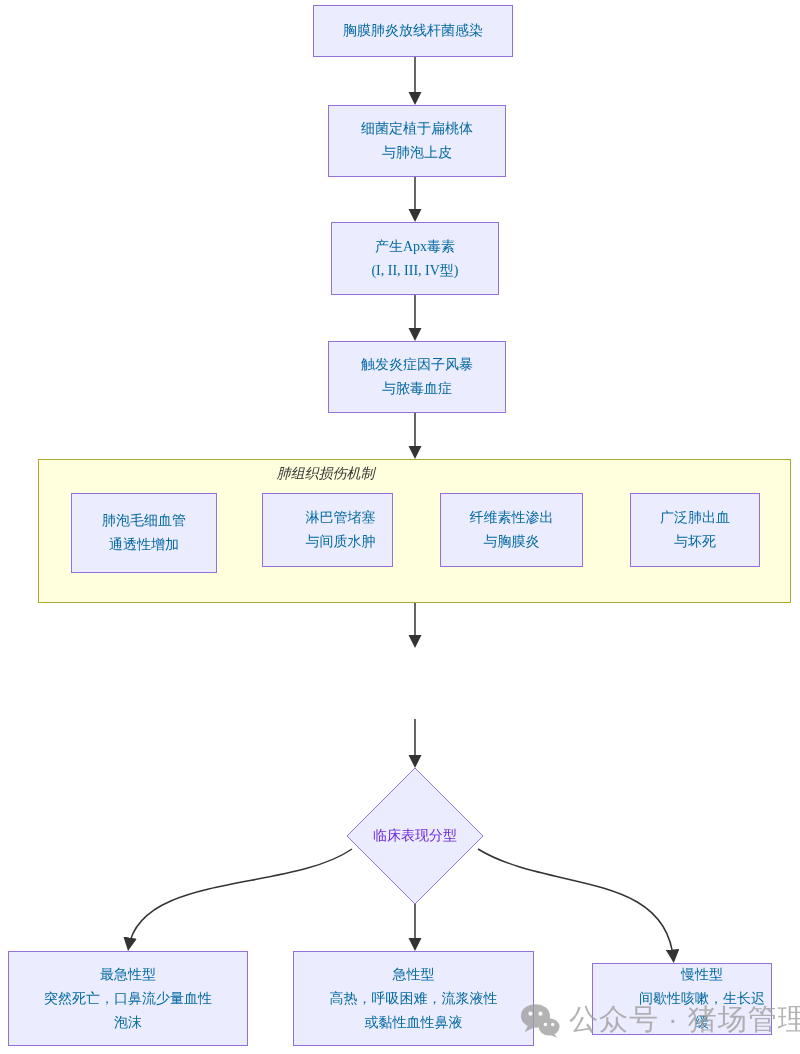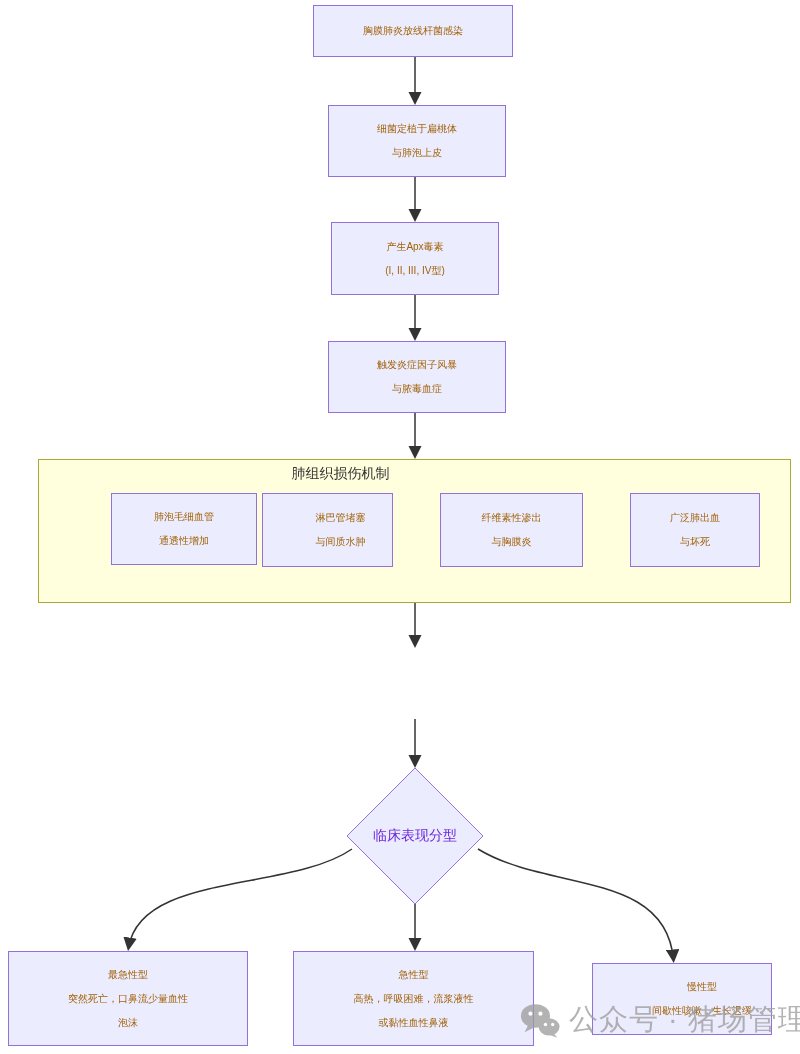--- a/index.html
+++ b/index.html
@@ -5,22 +5,22 @@
   html,body { margin:0; padding:0; background:#ffffff; }
   .canvas {
     position:relative; width:800px; height:1054px; background:#ffffff;
     font-family:"Liberation Sans","DejaVu Sans",sans-serif; color:#333333;
     overflow:hidden;
   }
   svg.edges { position:absolute; left:0; top:0; pointer-events:none; }
   .node {
     position:absolute; background:#ECECFF; border:1px solid #9370DB;
     display:flex; align-items:center; justify-content:center;
-    text-align:center; font-size:10px; line-height:24px;
-    white-space:pre-line; box-sizing:border-box; color:#a16207;
+    text-align:center; font-size:14px; line-height:24px;
+    white-space:pre-line; box-sizing:border-box; color:#0369a1;font-family:Liberation Serif, serif;
   }
   .cluster {
     position:absolute; background:#FFFFDE; border:1px solid #AAAA33;
     box-sizing:border-box;
   }
   .cluster-title {
     position:absolute; text-align:center; font-size:14px; color:#333333;
   }
   .diamond-label {
     position:absolute; display:flex; align-items:center; justify-content:center;
@@ -64,23 +64,23 @@
   <div class="node" style="left:328px; top:105px; width:178px; height:72px;">细菌定植于扁桃体
 与肺泡上皮</div>
 
   <div class="node" style="left:331px; top:222px; width:168px; height:73px;">产生Apx毒素
 (I, II, III, IV型)</div>
 
   <div class="node" style="left:328px; top:341px; width:178px; height:72px;">触发炎症因子风暴
 与脓毒血症</div>
 
   <div class="cluster" style="left:38px; top:459px; width:753px; height:144px;"></div>
-  <div class="cluster-title" style="left:38px; top:465px; width:605px;">肺组织损伤机制</div>
+  <div class="cluster-title" style="left:23px; top:465px; width:605px;font-style:italic;">肺组织损伤机制</div>
 
-  <div class="node" style="left:71px; top:493px; width:146px; height:72px;margin-left:40px;">肺泡毛细血管
+  <div class="node" style="left:71px; top:493px; width:146px; height:80px;">肺泡毛细血管
 通透性增加</div>
 
   <div class="node" style="left:262px; top:493px; width:131px; height:74px;padding-left:26px;">淋巴管堵塞
 与间质水肿</div>
 
   <div class="node" style="left:440px; top:493px; width:143px; height:74px;">纤维素性渗出
 与胸膜炎</div>
 
   <div class="node" style="left:630px; top:493px; width:130px; height:74px;">广泛肺出血
 与坏死</div>

